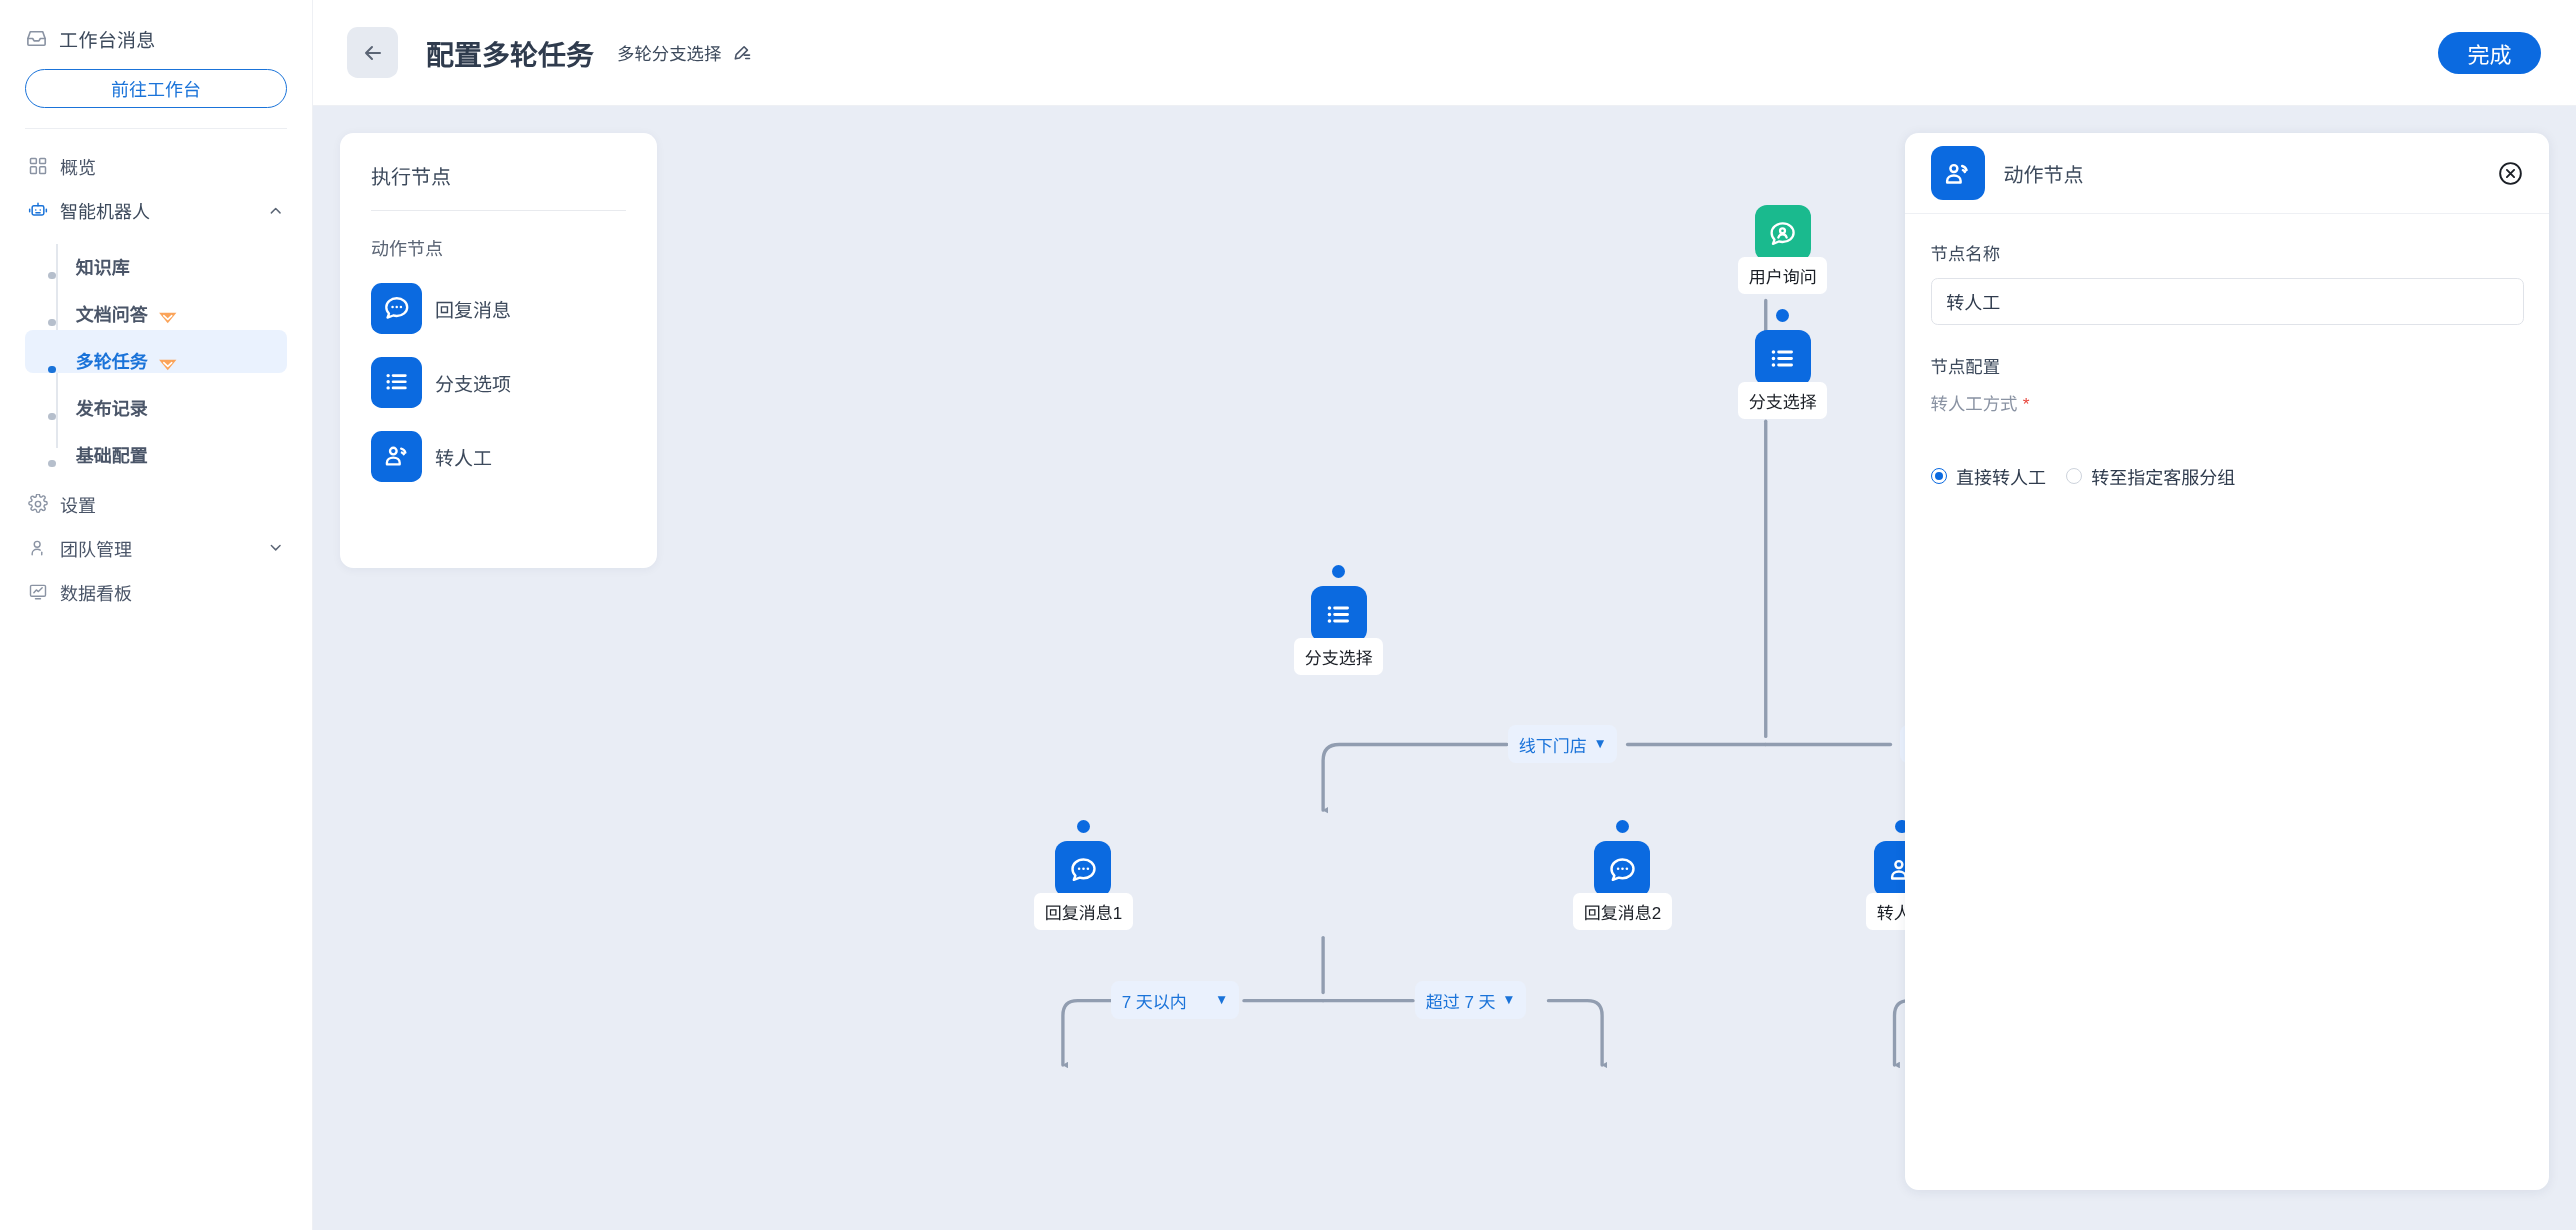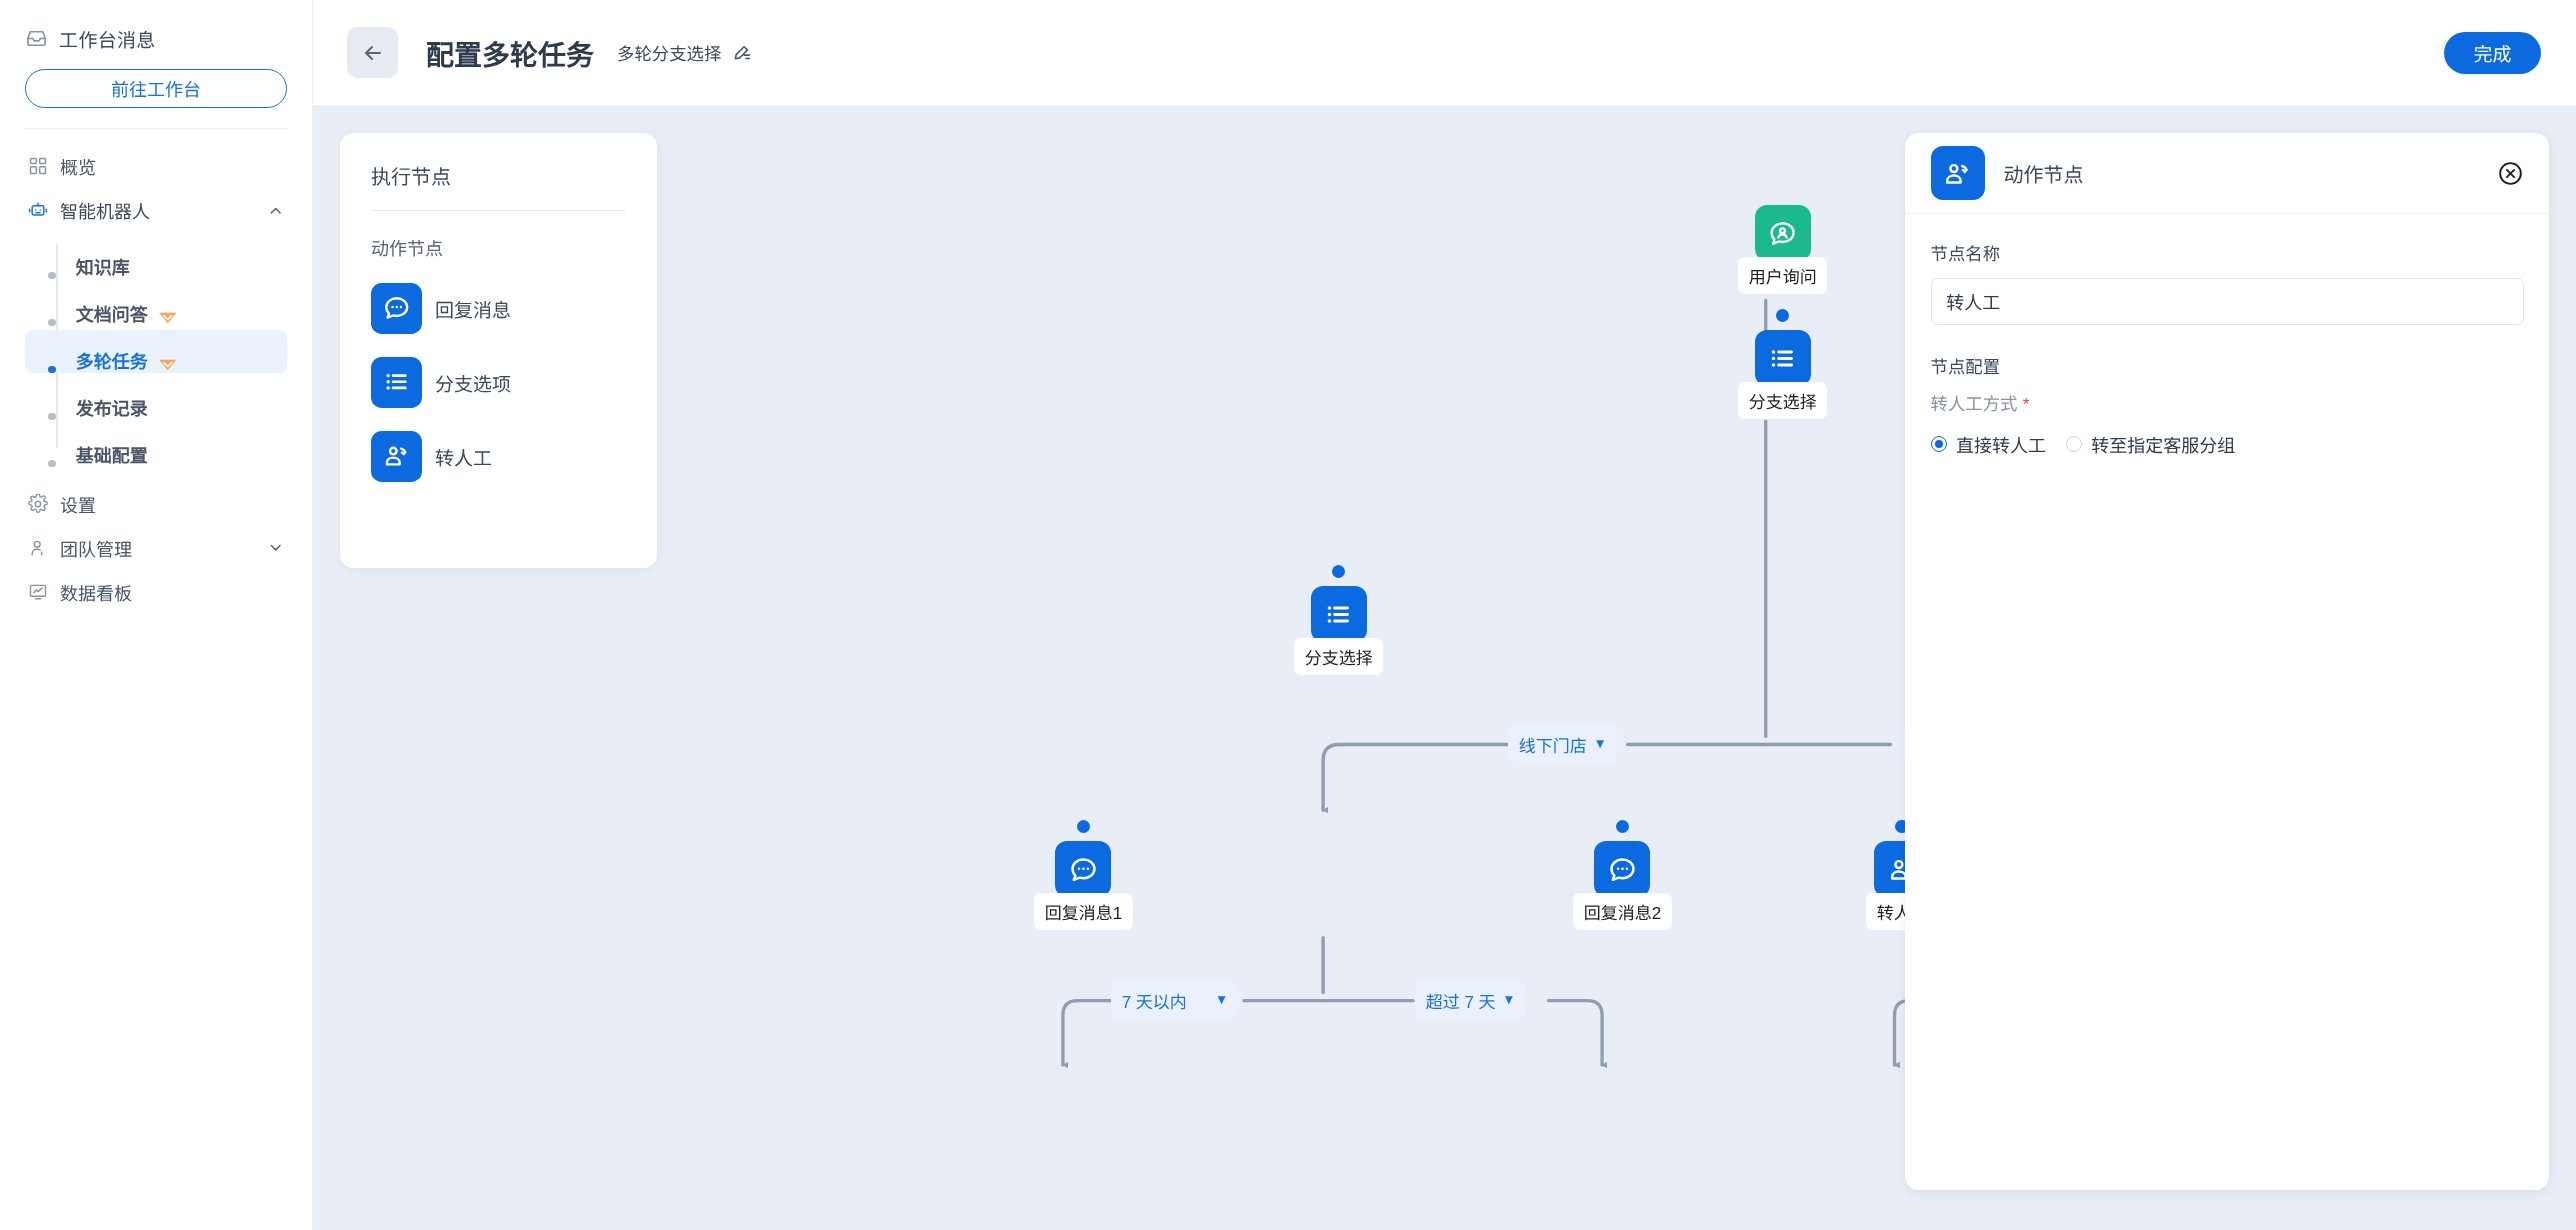--- a/index.html
+++ b/index.html
@@ -75,21 +75,21 @@
   }
   .back-btn {
     width: 51px; height: 51px; border-radius: 10.7px; background: #e6eaf1;
     display: flex; align-items: center; justify-content: center; cursor: pointer;
   }
   .page-title { font-size: 28px; font-weight: bold; color: #2f3b4d; margin-left: 28px; }
   .page-sub { font-size: 17.4px; color: #3d4a5c; margin-left: 23px; }
   .edit-icon { margin-left: 10.7px; cursor: pointer; display: inline-flex; }
   .done-btn {
     margin-left: auto; background: #0b6ae0; color: #fff;
-    font-size: 19px; padding: 0 29.5px; height: 42px; border-radius: 21px;
+    font-size: 22px; padding: 0 29.5px; height: 42px; border-radius: 21px;
     display: flex; align-items: center; justify-content: center;
     border: none; cursor: pointer;
   }
 
   
   .canvas {
     position: absolute; left: 0; right: 0; top: 106px; bottom: 0;
     background: #e9edf5; overflow: hidden;
   }
   .palette {
@@ -160,21 +160,21 @@
   .text-input {
     width: 100%; height: 47px; border: 0.7px solid #e0e3e9; border-radius: 6.7px;
     padding: 0 14.8px; font-size: 18px; color: #2f3b4d;
     font-family: "Liberation Sans", "DejaVu Sans", sans-serif; outline: none;
     background: #fff;
   }
   .section-title { font-size: 17.4px; color: #3d4a5c; margin: 28px 0 12px 0; }
   .req-label { font-size: 17.4px; color: #8a93a3; margin-bottom: 16px; }
   .req-star { color: #e8453c; margin-left: 5.4px; }
   .radio-row { display: flex; align-items: center; gap: 20px; }
-  .radio-opt { display: flex; align-items: center; gap: 9.4px; cursor: pointer; }
+  .radio-opt { display: flex; align-items: center; gap: 9.4px; cursor: pointer; margin-top: 32px; }
   .radio-mark {
     width: 16px; height: 16px; border-radius: 50%;
     border: 1.3px solid #cdd3dc; background: #fff;
     display: flex; align-items: center; justify-content: center; flex: 0 0 16px;
   }
   .radio-opt.checked .radio-mark { border-color: #0b6ae0; }
   .radio-opt.checked .radio-mark::after {
     content: ""; width: 8px; height: 8px; border-radius: 50%; background: #0b6ae0;
   }
   .radio-text { font-size: 18px; color: #2f3b4d; }

